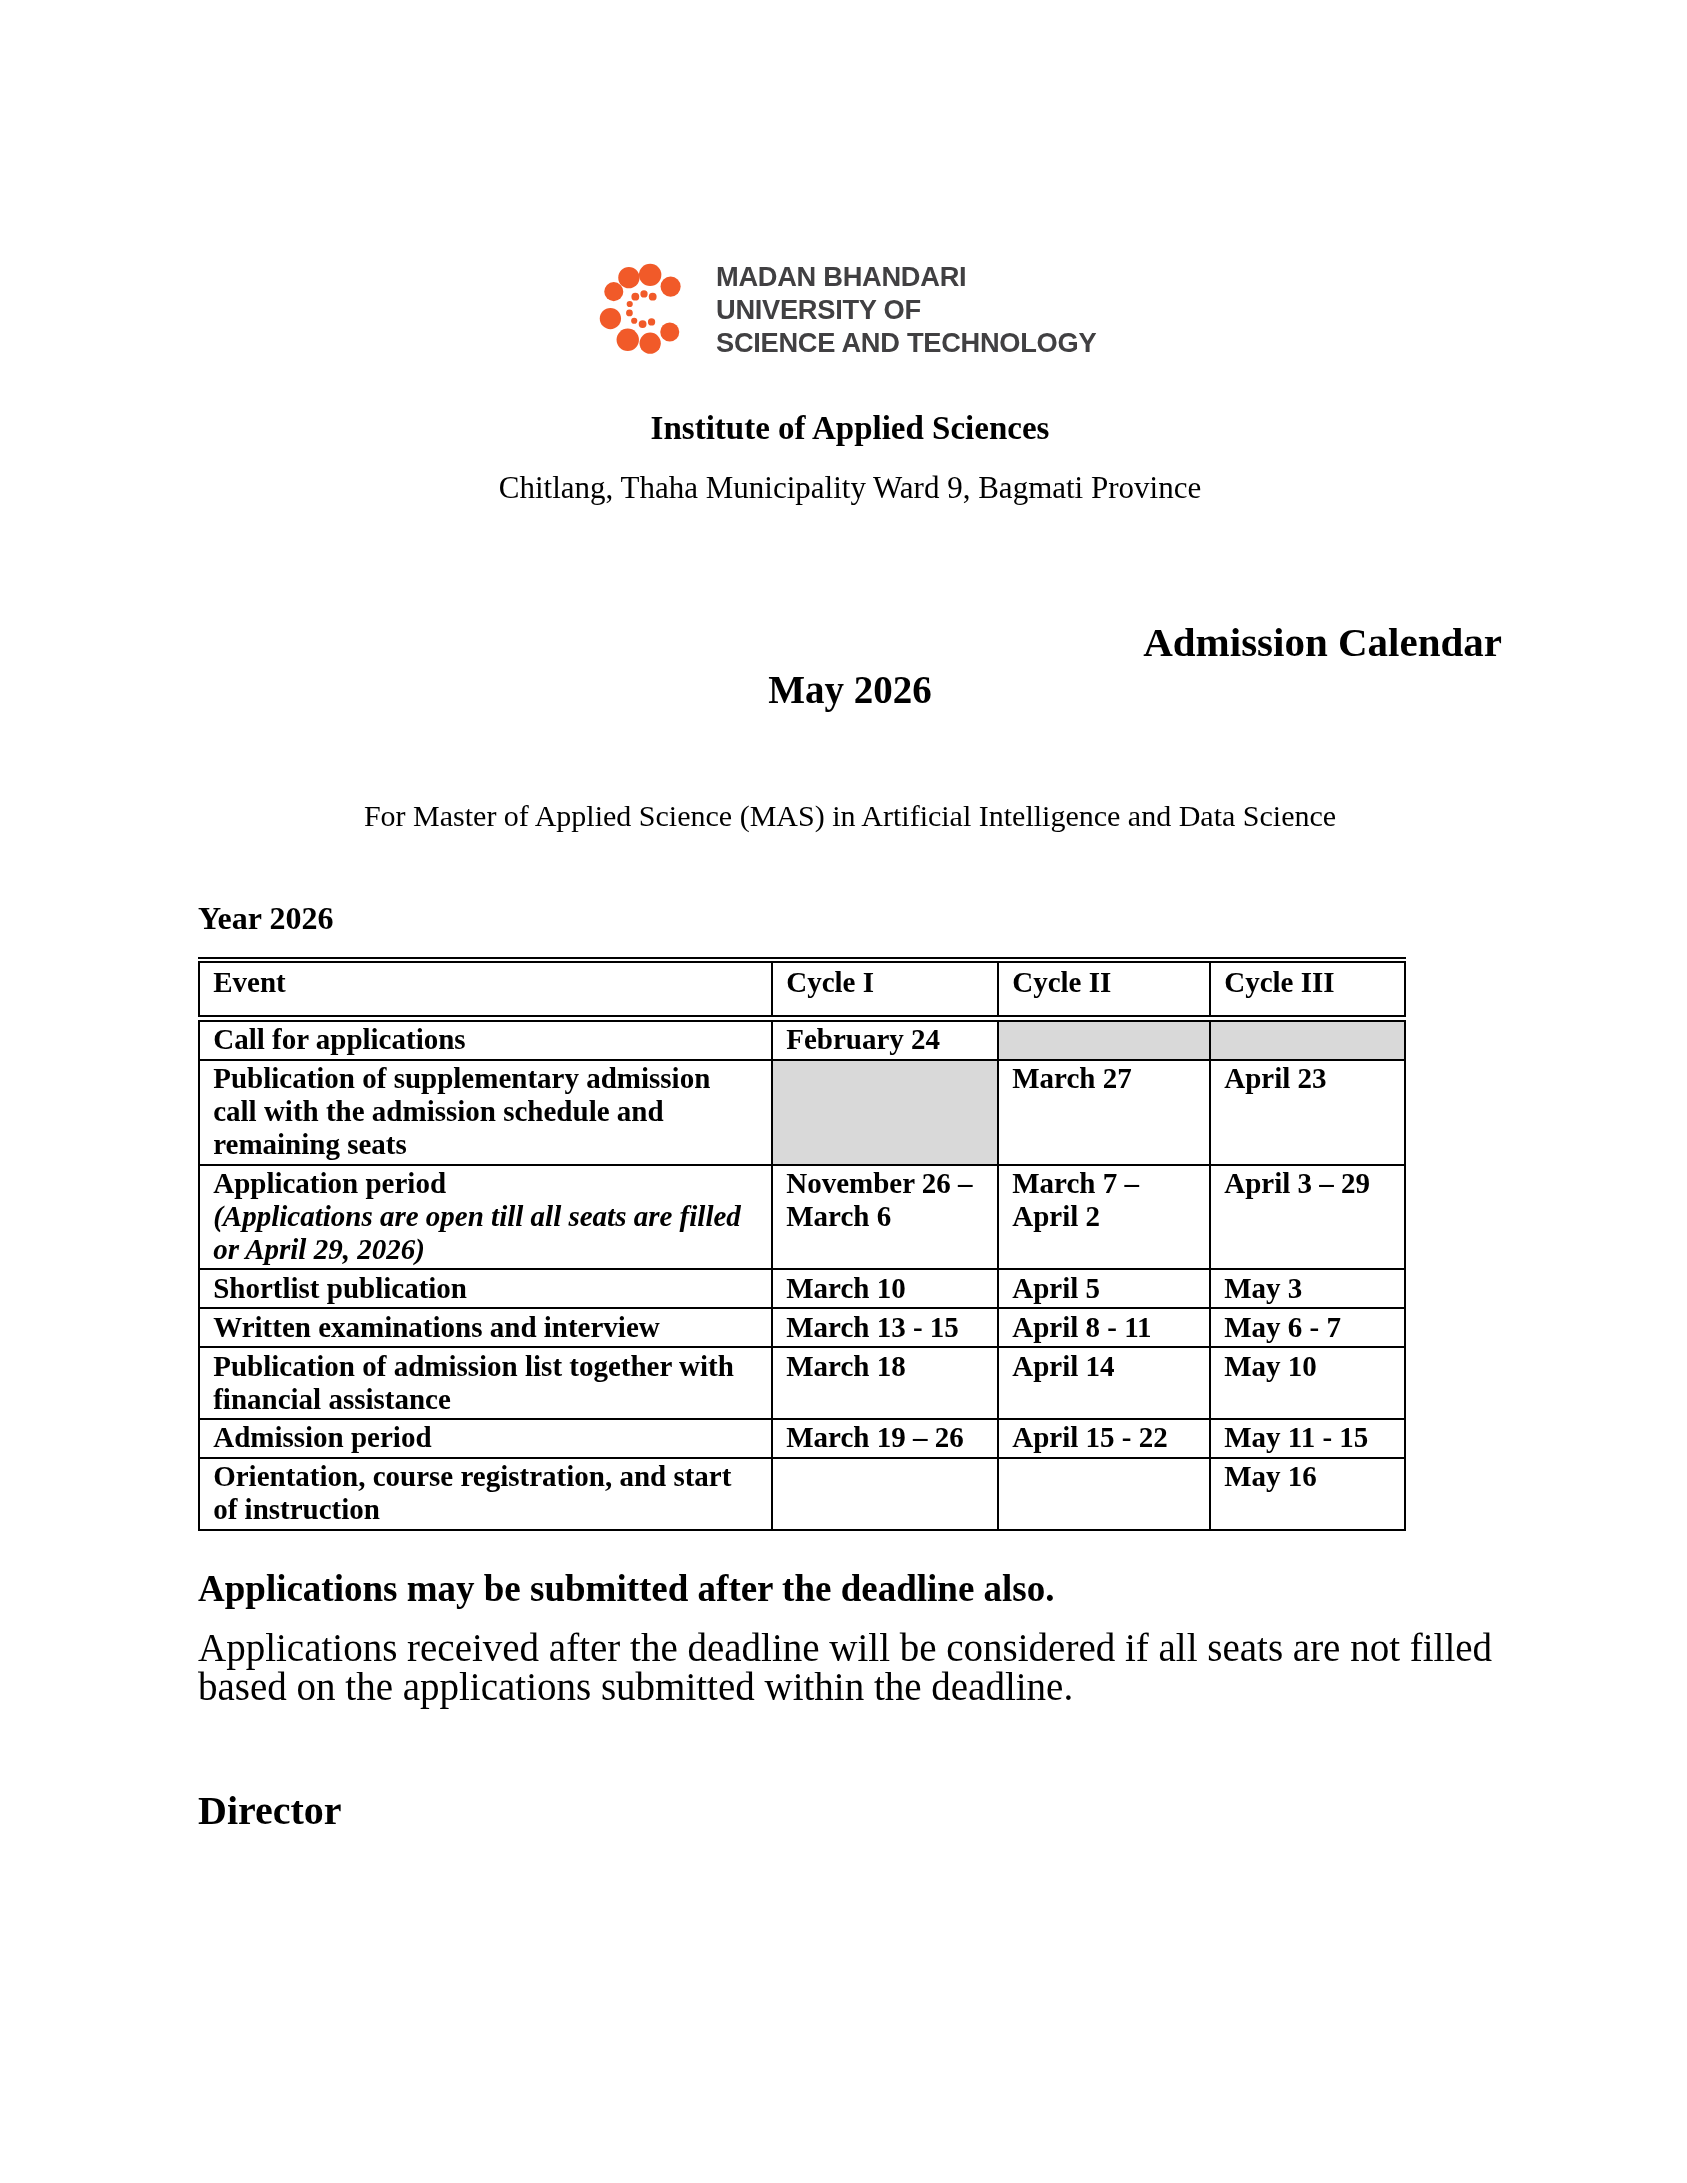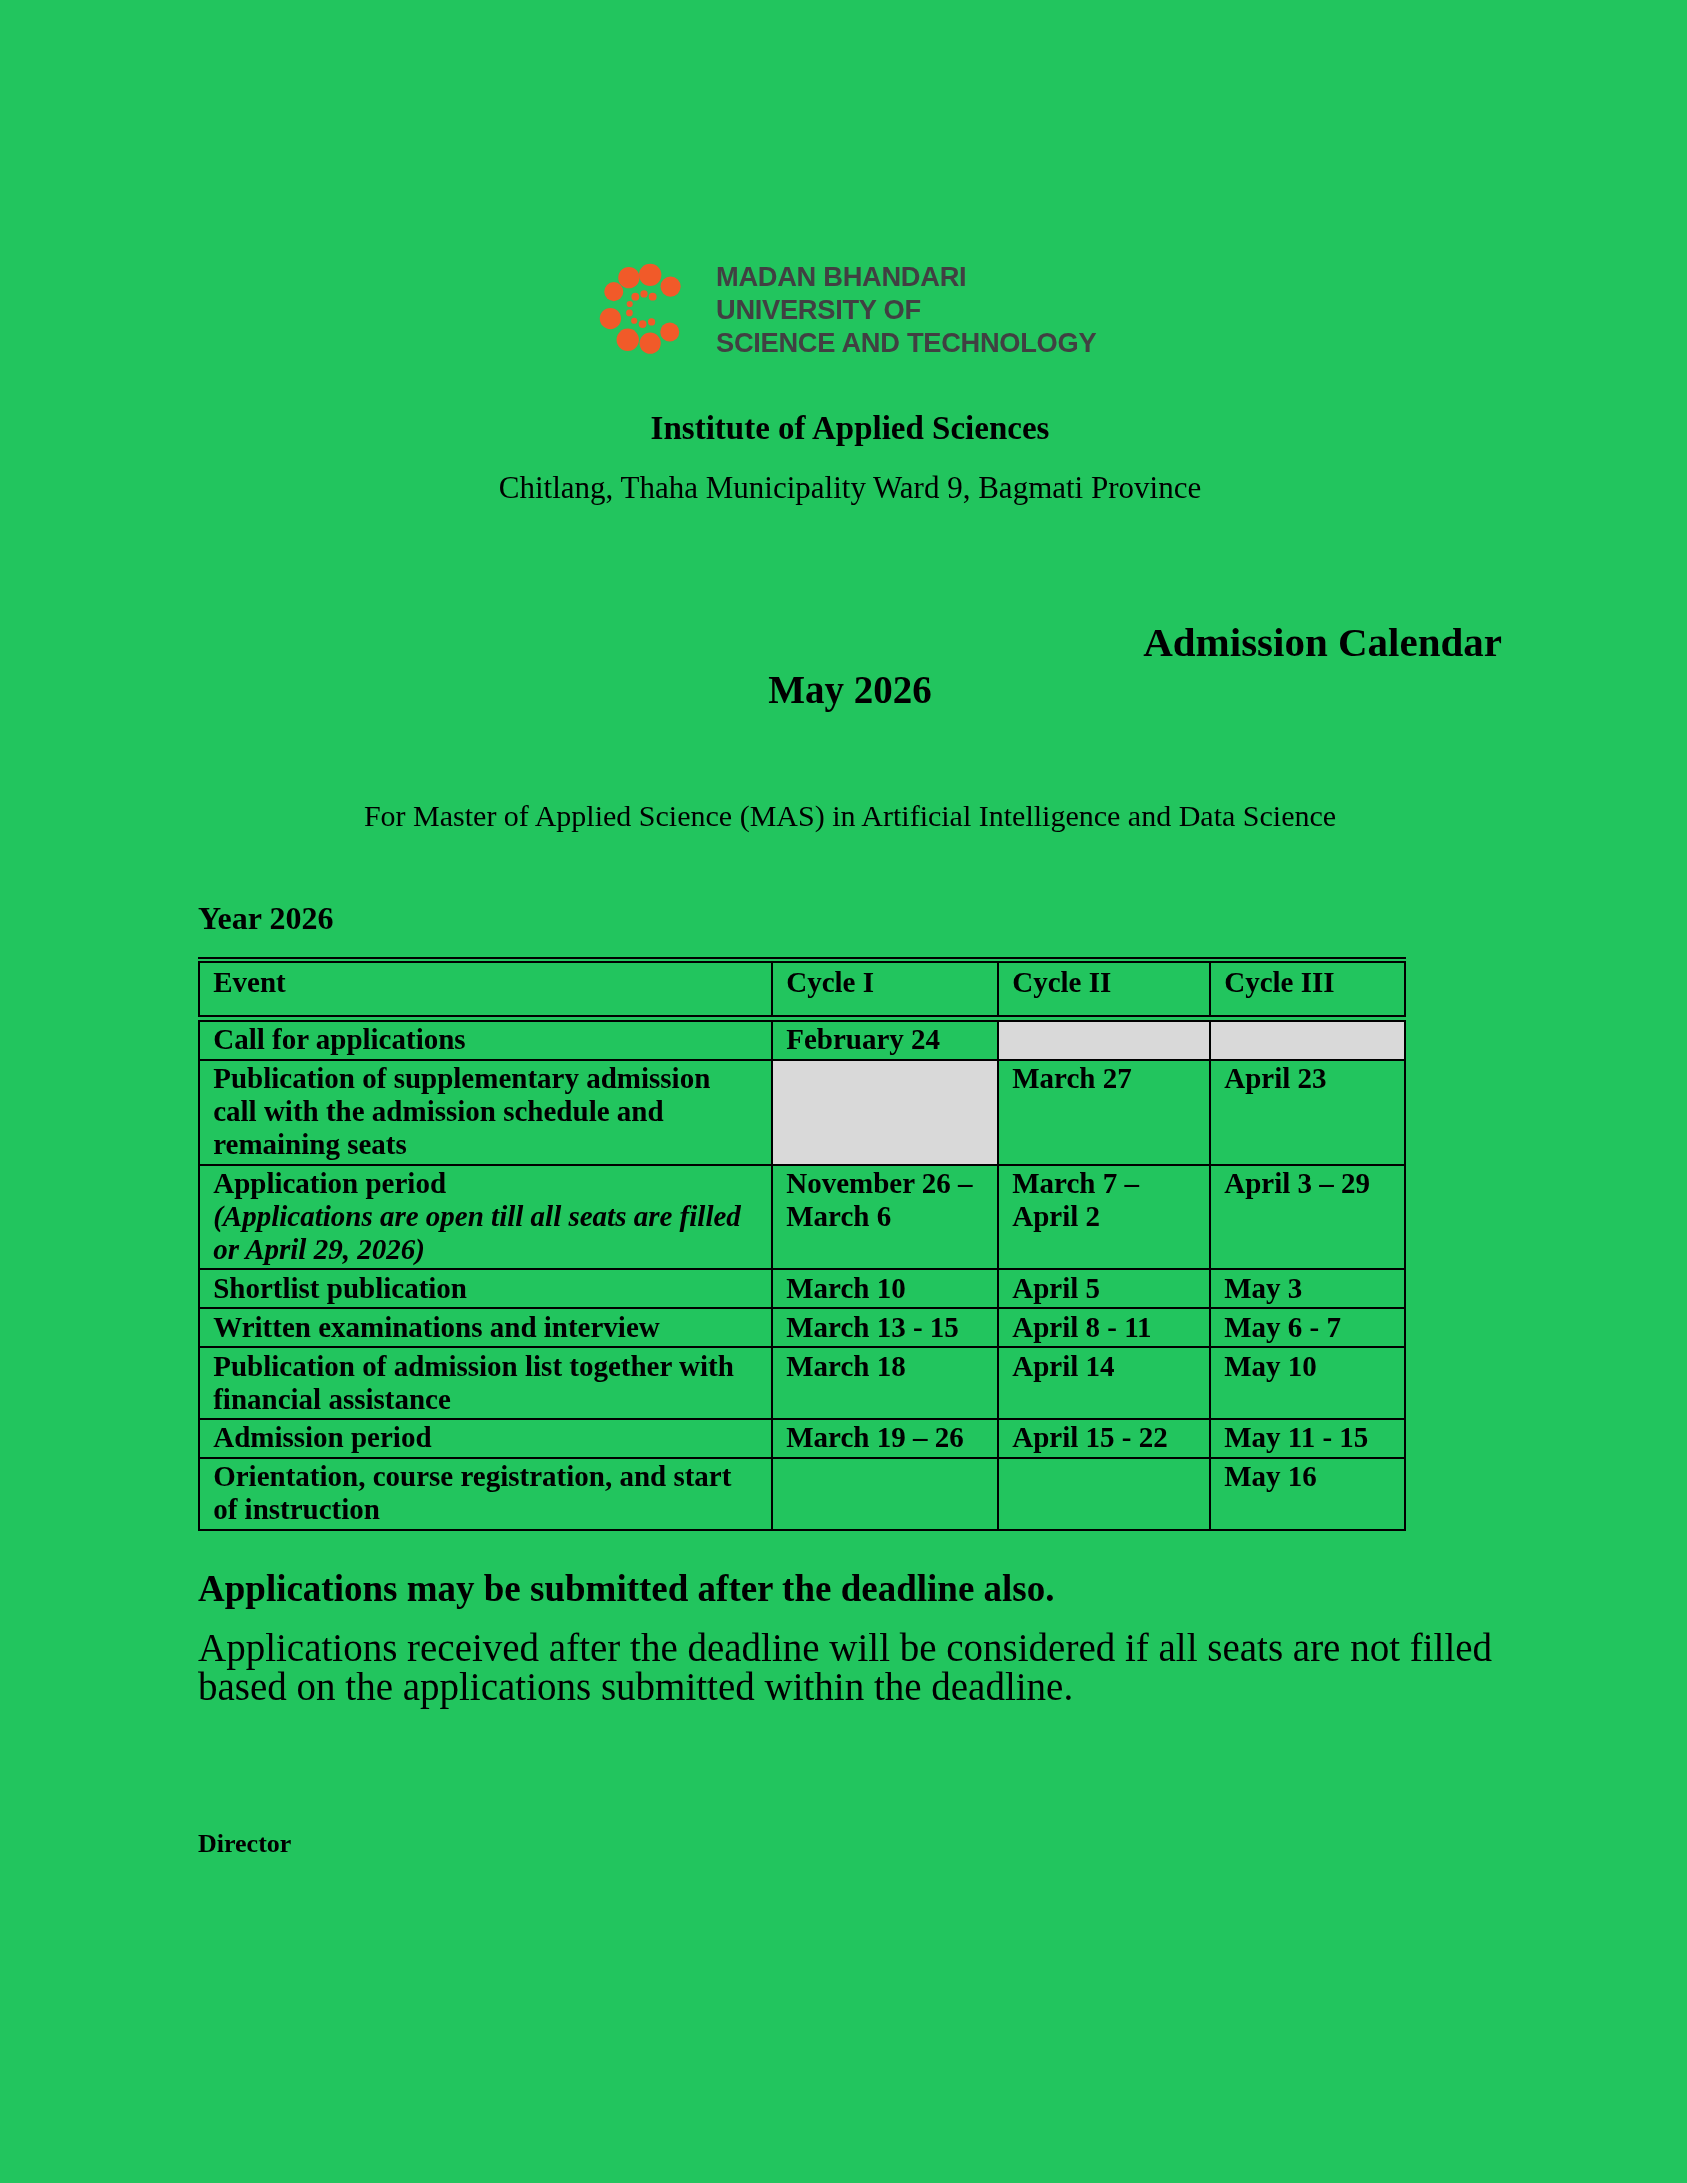--- a/index.html
+++ b/index.html
@@ -1,20 +1,20 @@
 <!DOCTYPE html>
 <html style="font-size:10.6px"><head>
 <meta charset="utf-8">
 <style>
   html,body { margin:0; padding:0; background:#888; }
   .page {
     position:relative;
     width:1687px; height:2183px;
     margin:0 auto;
-    background:#22c55e;
+    background:#ffffff;
     box-sizing:border-box;
     padding:251px 185px 0 198px;
     font-family:"Liberation Serif","DejaVu Serif",serif;
     color:#000;
     overflow:hidden;
   }
 
   
   .logo-row { display:flex; justify-content:center; align-items:center; gap:16px; height:116px; }
   .logo-dots svg { width:112px; height:112px; display:block; }
@@ -53,21 +53,21 @@
     border-top:6.6px double #000;
     border-bottom:7.3px double #000;
     padding-top:3.3px; padding-bottom:16px;
   }
   table.admission td.shaded { background:#D9D9D9; }
   .note { display:block; font-style:italic; }
 
   
   .deadline-heading { margin:36px 0 0; font-size:37px; line-height:44px; font-weight:700; }
   .deadline-body    { margin:17px 0 0; font-size:39px; line-height:39px; max-width:1307px; }
-  .signature        { margin-top:119px; font-size:26px; line-height:37px; font-weight:700; }
+  .signature        { margin-top:86px; font-size:40px; line-height:37px; font-weight:700; }
 </style>
 </head>
 <body>
 
 <div class="page">
 
   <div class="logo-row">
     <div class="logo-dots">
       <svg viewBox="0 0 200 200" xmlns="http://www.w3.org/2000/svg" aria-hidden="true">
         <circle cx="147.5" cy="60" r="18"></circle>

